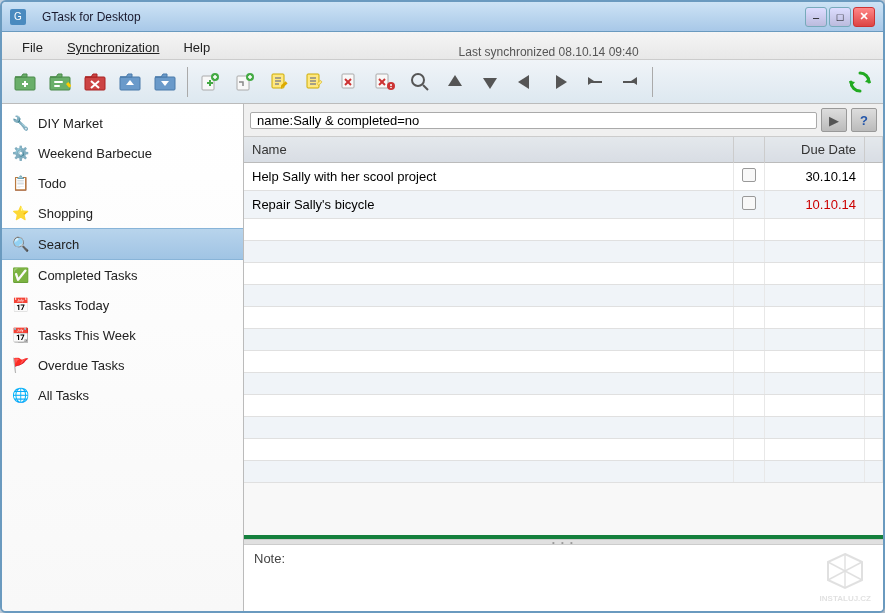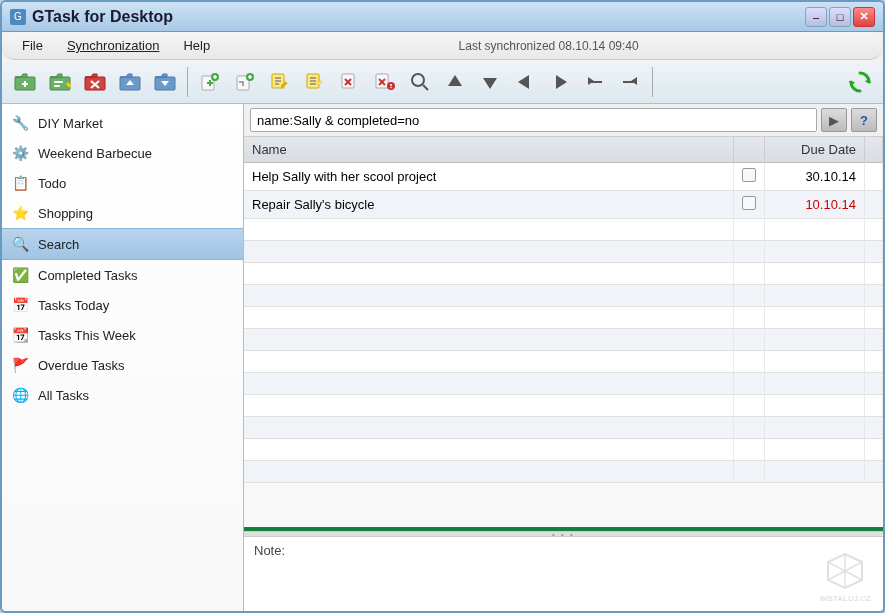--- a/index.html
+++ b/index.html
@@ -44,23 +44,24 @@
       height: 16px;
       background: #4a8abf;
       border-radius: 2px;
       display: flex;
       align-items: center;
       justify-content: center;
       font-size: 10px;
       color: white;
     }
     .title-text {
-      font-size: 16px;
+      font-size: 12px;
       color: #1a1a2e;
-      font-weight: 700;
+      font-weight: 400;
+      margin-left: 10px;
     }
     .title-controls {
       display: flex;
       gap: 2px;
     }
     .title-btn {
       width: 22px;
       height: 20px;
       display: flex;
       align-items: center;
@@ -76,25 +77,24 @@
       border-color: #c33;
       color: white;
       font-weight: bold;
     }
 
     
     .menu-bar {
       background: linear-gradient(to bottom, #f5f5f5, #e8e8e8);
       height: 28px;
       display: flex;
-      align-items: center;
-      padding: 9px 8px;
+      align-items: flex-end;
+      padding: 0 8px;
       border-bottom: 1px solid #ccc;
       gap: 0;
-      border-radius: 14px;
     }
     .menu-item {
       padding: 4px 12px;
       font-size: 13px;
       cursor: pointer;
       border-radius: 3px;
       color: #222;
     }
     .menu-sync { text-decoration: underline; }
     .menu-center {
@@ -188,21 +188,21 @@
     .search-bar {
       display: flex;
       align-items: center;
       padding: 4px 6px;
       border-bottom: 1px solid #ccc;
       background: #f0f0f0;
       gap: 4px;
     }
     .search-input {
       flex: 1;
-      height: 24px;
+      height: 17px;
       border: 1px solid #aaa;
       border-radius: 2px;
       padding: 2px 6px;
       font-size: 13px;
       background: white;
     }
     .search-run-btn {
       width: 26px;
       height: 24px;
       background: linear-gradient(to bottom, #ddd, #bbb);
@@ -307,21 +307,21 @@
       justify-content: center;
     }
     .resize-dots {
       font-size: 8px;
       color: #999;
       letter-spacing: 2px;
     }
 
     
     .note-area {
-      height: 74px;
+      height: 66px;
       padding: 6px 10px;
       background: white;
       display: flex;
       flex-direction: row;
     }
     .note-label {
       font-size: 13px;
       color: #444;
       margin-bottom: 4px;
     }

